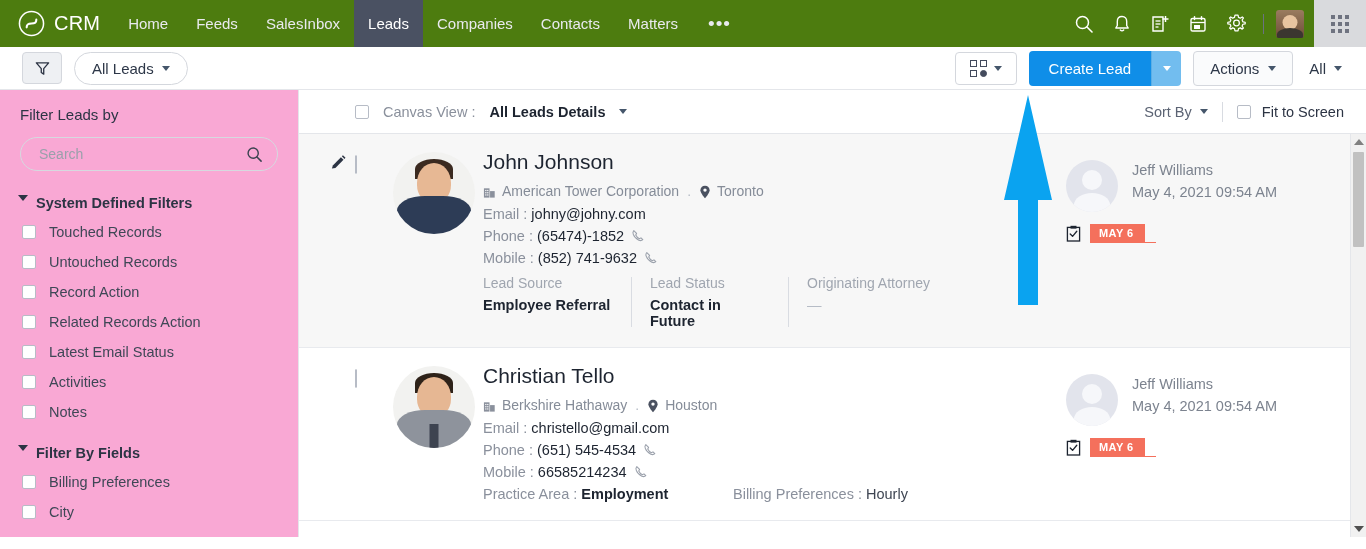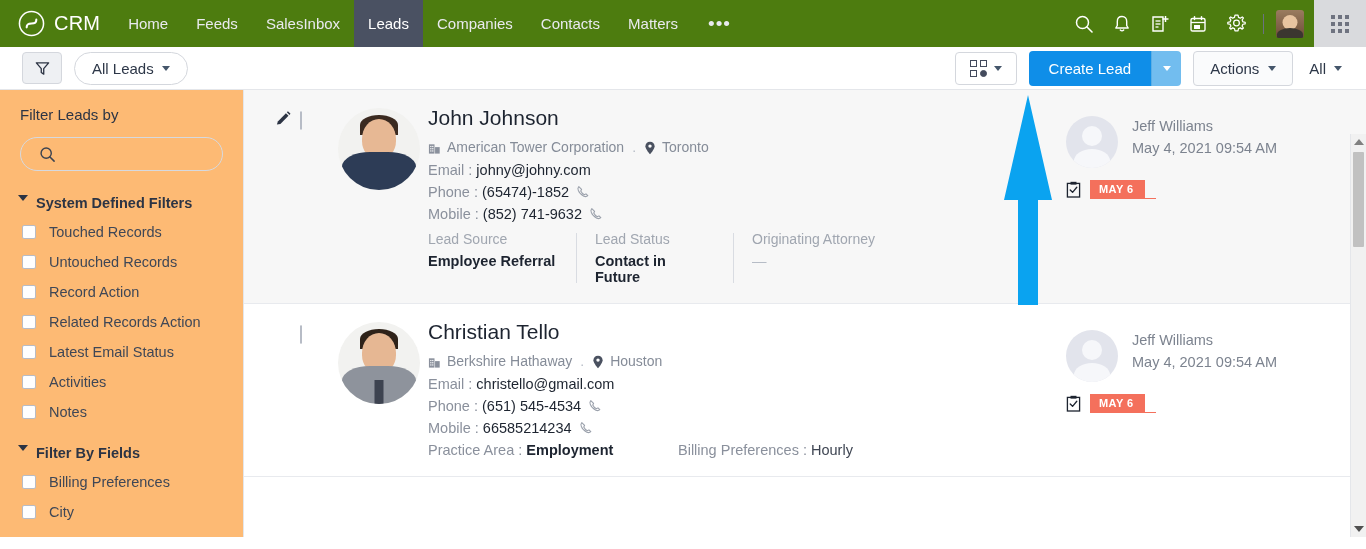--- a/index.html
+++ b/index.html
@@ -97,21 +97,21 @@
   .all-btn {
     display: flex; align-items: center; gap: 8px; font-size: 15px;
     color: #2d3748; cursor: pointer; padding: 0 6px 0 4px;
   }
 
   
   .body-wrap { display: flex; height: calc(549px - 47px - 55px); }
 
   
   .sidebar {
-    width: 244px; background: #fdba74; border-right: 1px solid #e4e6ea;
+    width: 299px; background: #f9a8d4; border-right: 1px solid #e4e6ea;
     padding: 16px 0 0 0; overflow: hidden; flex-shrink: 0;
   }
   .sb-title { font-size: 15px; color: #2c3444; padding: 0 20px; margin-bottom: 14px; }
   .sb-search {
     margin: 0 20px 18px 20px; height: 34px; border: 1px solid #d6d9df;
     border-radius: 18px; display: flex; align-items: center; padding: 0 14px 0 18px;
   }
   .sb-search input {
     border: none; outline: none; flex: 1; font-size: 14px; color: #3b4350;
     font-family: "Liberation Sans", sans-serif; background: transparent;
@@ -364,20 +364,21 @@
       <span class="caret"></span>
     </div>
   </div>
 </div>
 
 <div class="body-wrap">
 
   <div class="sidebar">
     <div class="sb-title">Filter Leads by</div>
     <div class="sb-search">
+      <input type="text" placeholder="Search" style="">
       <svg width="17" height="17" viewBox="0 0 18 18">
         <circle cx="7.6" cy="7.6" r="5.4" fill="none" stroke="#3b4350" stroke-width="1.5"></circle>
         <line x1="11.6" y1="11.6" x2="16" y2="16" stroke="#3b4350" stroke-width="1.6" stroke-linecap="round"></line>
       </svg>
     </div>
 
     <div class="sb-group">
       <span class="tri"></span>
       <span>System Defined Filters</span>
     </div>
@@ -420,20 +421,39 @@
       <span class="cbx"></span>
       <span>Billing Preferences</span>
     </div>
     <div class="sb-row">
       <span class="cbx"></span>
       <span>City</span>
     </div>
   </div>
 
   <div class="main">
+    <div class="list-head">
+      <div class="lh-left">
+        <span class="cbx"></span>
+        <span class="lh-label">Canvas View :</span>
+        <span class="lh-value">All Leads Details</span>
+        <span class="caret"></span>
+      </div>
+      <div class="lh-right">
+        <div class="sortby">
+          <span>Sort By</span>
+          <span class="caret"></span>
+        </div>
+        <div class="vdiv"></div>
+        <div class="fit">
+          <span class="cbx"></span>
+          <span>Fit to Screen</span>
+        </div>
+      </div>
+    </div>
 
     <div class="rows">
 
       <div class="rec hover">
         <div class="rec-gutter">
           <svg class="pencil" width="17" height="17" viewBox="0 0 18 18">
             <path d="M2 15.3 L3 12.1 L11.6 3.5 L14.3 6.2 L5.7 14.8 Z" fill="#2c3444"></path>
             <path d="M12.6 2.5 L15.3 5.2 L16.4 4.1 L13.7 1.4 Z" fill="#2c3444"></path>
           </svg>
         </div>

